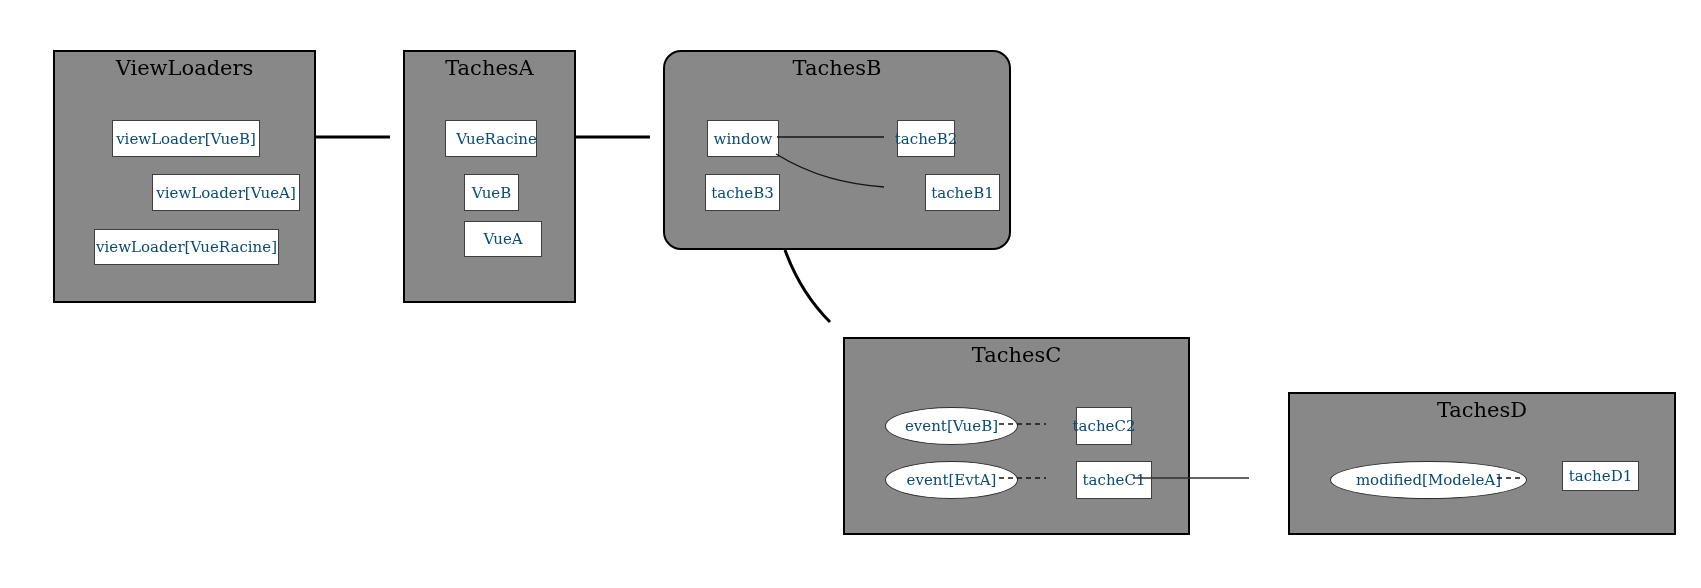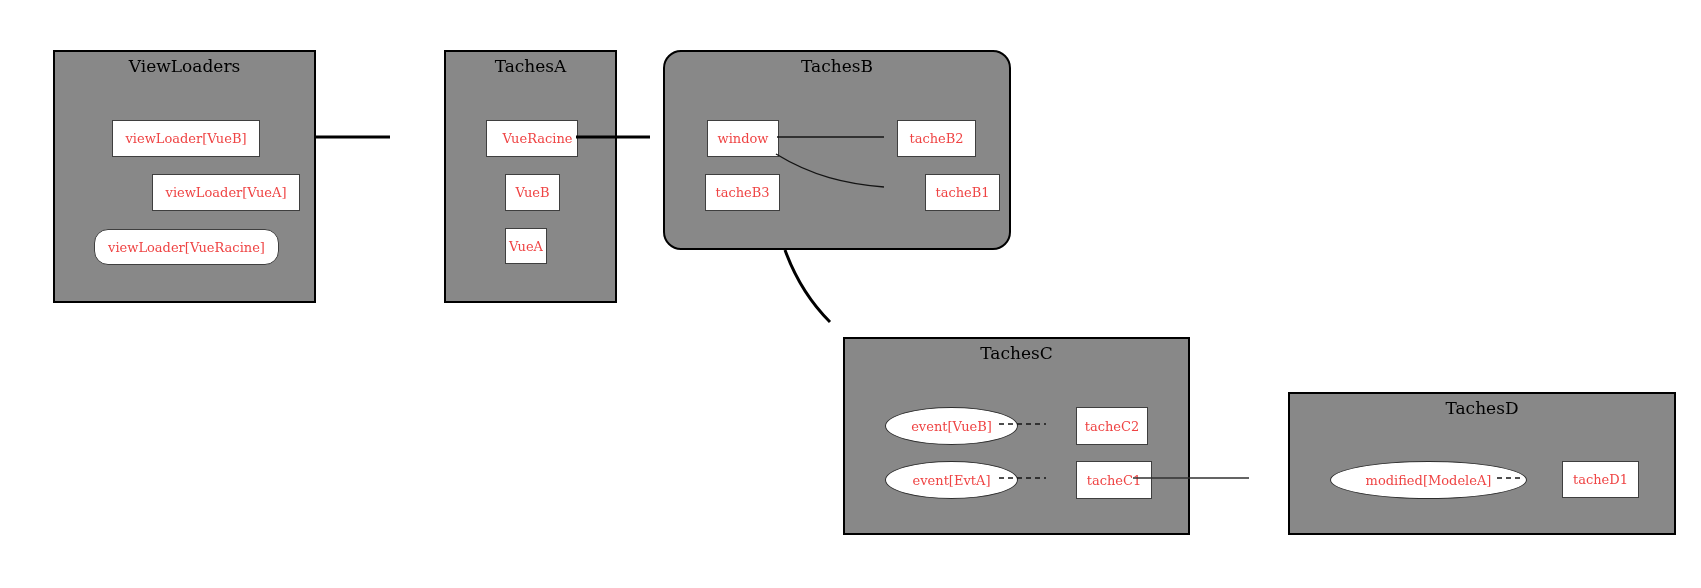--- a/index.html
+++ b/index.html
@@ -22,34 +22,34 @@
     background: #888888;
     border: 2px solid #000000;
     box-sizing: border-box;
   }
   .cluster-title {
     position: absolute;
     top: 4px;
     left: 0;
     right: 0;
     text-align: center;
-    font-size: 17px;
+    font-size: 21px;
     color: #000000;
     font-family: "DejaVu Serif", serif;
   }
   .node {
     position: absolute;
     background: #ffffff;
     border: 1.4px solid #3f3f3f;
     box-sizing: border-box;
     display: flex;
     align-items: center;
     justify-content: center;
-    font-size: 13px;
-    color: #ef4444;
+    font-size: 15px;
+    color: #0c4a6e;
     white-space: nowrap;
     font-family: "DejaVu Serif", serif;
   }
   .node.ellipse {
     border-radius: 50%;
     border-color: #2c2c2c;
   }
   svg.edges {
     position: absolute;
     left: 0;
@@ -64,50 +64,50 @@
 </style>
 </head>
 <body>
 
 <div class="canvas">
 
   <div class="cluster" style="left:53px; top:50px; width:263px; height:253px;">
     <div class="cluster-title">ViewLoaders</div>
     <div class="node" style="left:57px; top:68px; width:148px; height:37px;">viewLoader[VueB]</div>
     <div class="node" style="left:57px; top:122px; width:148px; height:37px;margin-left:40px;">viewLoader[VueA]</div>
-    <div class="node" style="left:39px; top:177px; width:185px; height:36px;border-radius:14px;">viewLoader[VueRacine]</div>
+    <div class="node" style="left:39px; top:177px; width:185px; height:36px;">viewLoader[VueRacine]</div>
   </div>
 
-  <div class="cluster" style="left:403px; top:50px; width:173px; height:253px;margin-left:41px;">
+  <div class="cluster" style="left:403px; top:50px; width:173px; height:253px;">
     <div class="cluster-title">TachesA</div>
     <div class="node" style="left:40px; top:68px; width:92px; height:37px;padding-left:11px;">VueRacine</div>
     <div class="node" style="left:59px; top:122px; width:55px; height:37px;">VueB</div>
-    <div class="node" style="left:59px; top:176px; width:42px; height:36px;">VueA</div>
+    <div class="node" style="left:59px; top:169px; width:78px; height:36px;">VueA</div>
   </div>
 
   <div class="cluster" style="left:663px; top:50px; width:348px; height:200px;border-radius:18px;">
     <div class="cluster-title">TachesB</div>
     <div class="node" style="left:42px; top:68px; width:72px; height:37px;">window</div>
     <div class="node" style="left:40px; top:122px; width:75px; height:37px;">tacheB3</div>
-    <div class="node" style="left:232px; top:68px; width:79px; height:37px;">tacheB2</div>
+    <div class="node" style="left:232px; top:68px; width:58px; height:37px;">tacheB2</div>
     <div class="node" style="left:232px; top:122px; width:75px; height:37px;margin-left:28px;">tacheB1</div>
   </div>
 
   <div class="cluster" style="left:826px; top:337px; width:347px; height:198px;margin-left:17px;">
     <div class="cluster-title">TachesC</div>
     <div class="node ellipse" style="left:40px; top:68px; width:133px; height:38px;">event[VueB]</div>
     <div class="node ellipse" style="left:40px; top:122px; width:133px; height:38px;">event[EvtA]</div>
-    <div class="node" style="left:231px; top:68px; width:72px; height:38px;">tacheC2</div>
+    <div class="node" style="left:231px; top:68px; width:56px; height:38px;">tacheC2</div>
     <div class="node" style="left:231px; top:122px; width:76px; height:38px;">tacheC1</div>
   </div>
 
   <div class="cluster" style="left:1288px; top:392px; width:388px; height:143px;">
     <div class="cluster-title">TachesD</div>
     <div class="node ellipse" style="left:40px; top:67px; width:197px; height:38px;">modified[ModeleA]</div>
-    <div class="node" style="left:272px; top:67px; width:77px; height:37px;">tacheD1</div>
+    <div class="node" style="left:272px; top:67px; width:77px; height:30px;">tacheD1</div>
   </div>
 
   <svg class="edges" viewBox="0 0 1701 588">
     <defs>
       <marker id="arrowN" markerUnits="userSpaceOnUse" markerWidth="11" markerHeight="9" viewBox="0 0 11 9" refX="0" refY="4.5" orient="auto">
         <path d="M0,0 L11,4.5 L0,9 z" fill="#141414"></path>
       </marker>
       <marker id="arrowB" markerUnits="userSpaceOnUse" markerWidth="14" markerHeight="12" viewBox="0 0 14 12" refX="0" refY="6" orient="auto">
         <path d="M0,0 L14,6 L0,12 z" fill="#000000"></path>
       </marker>

